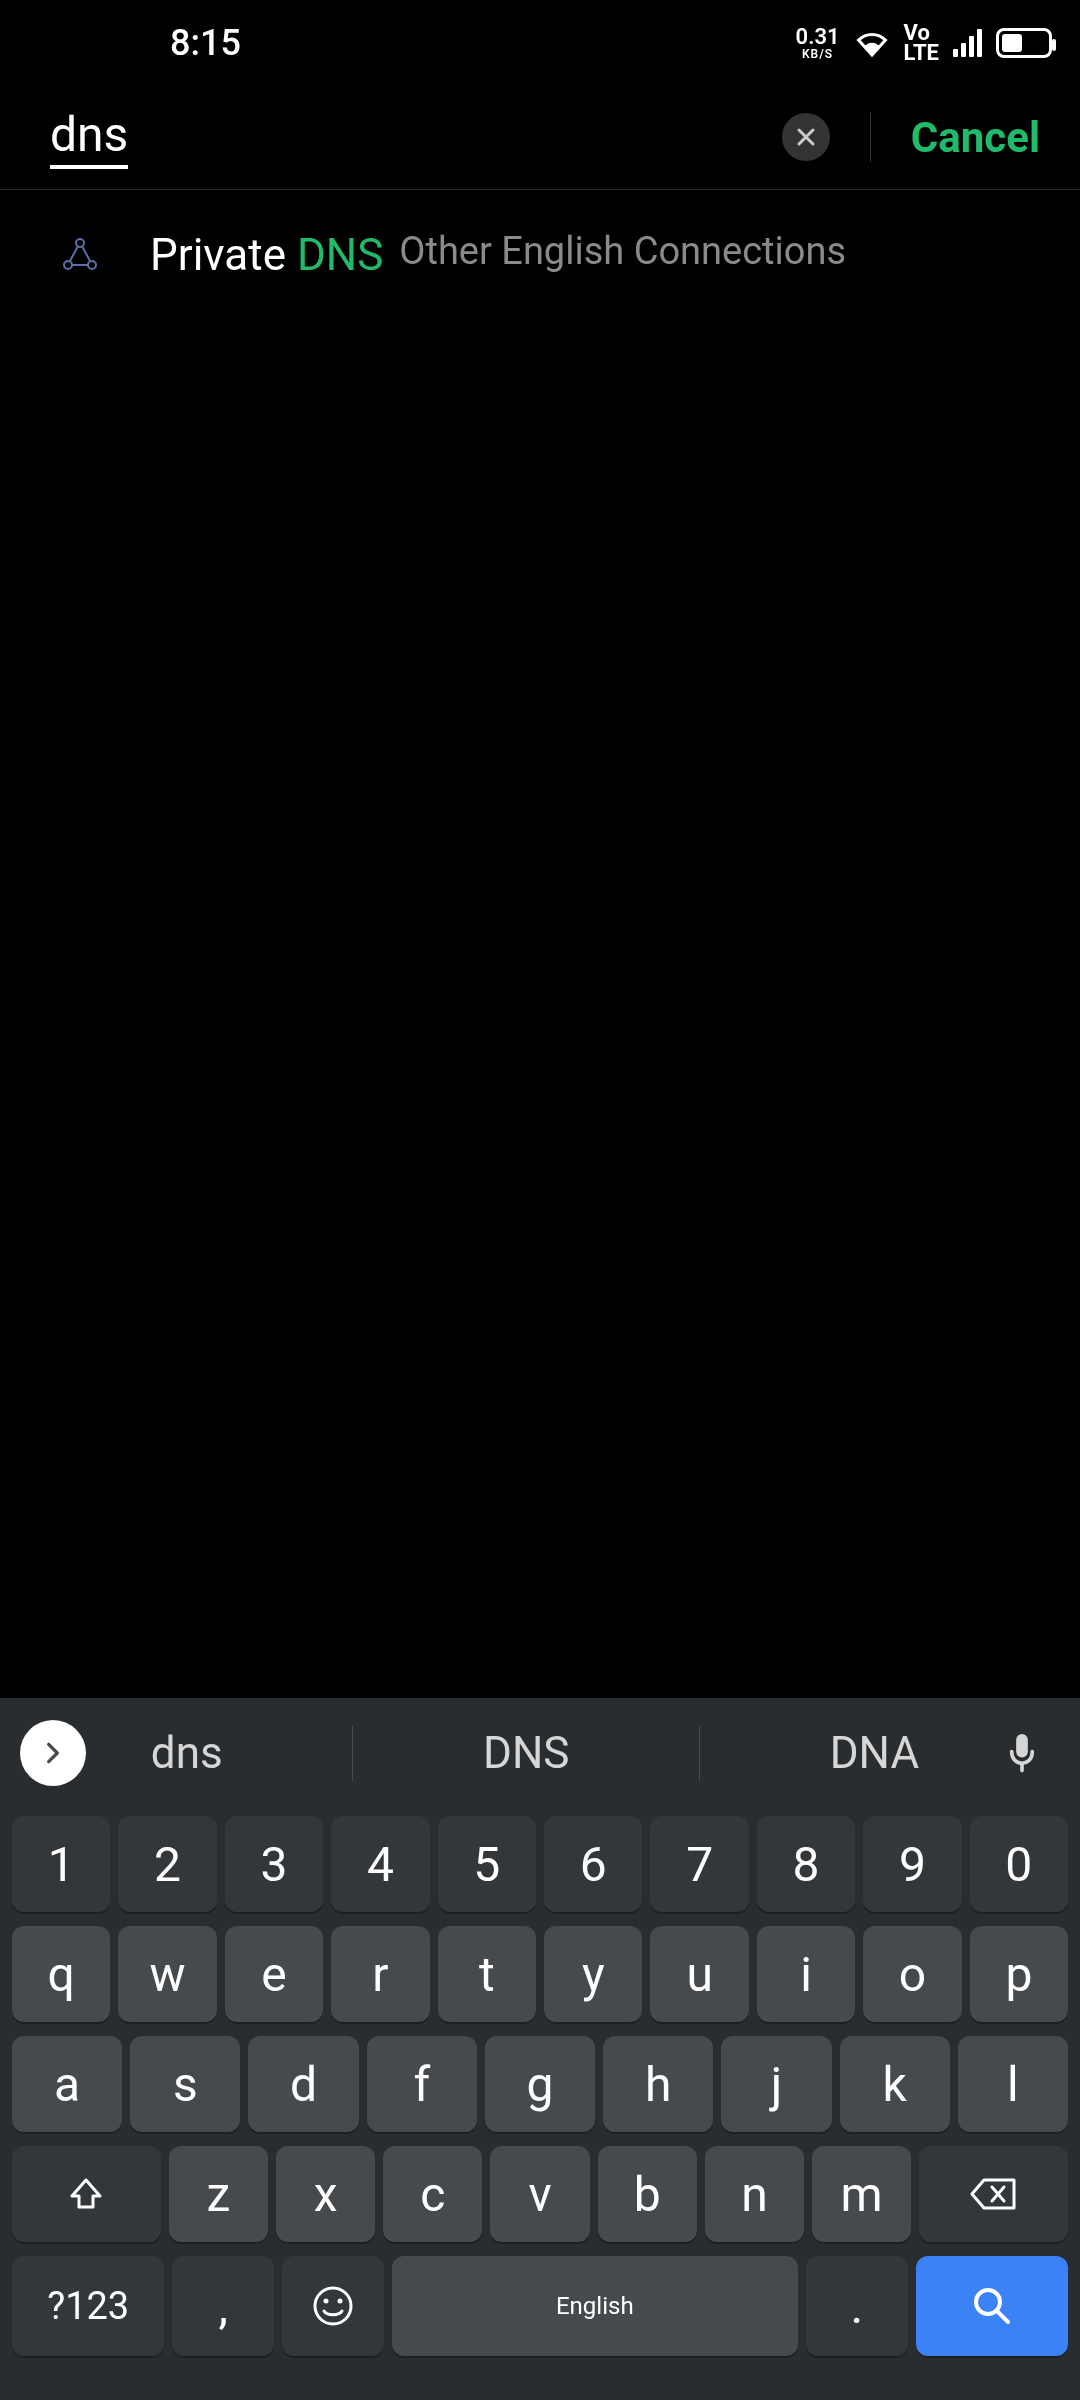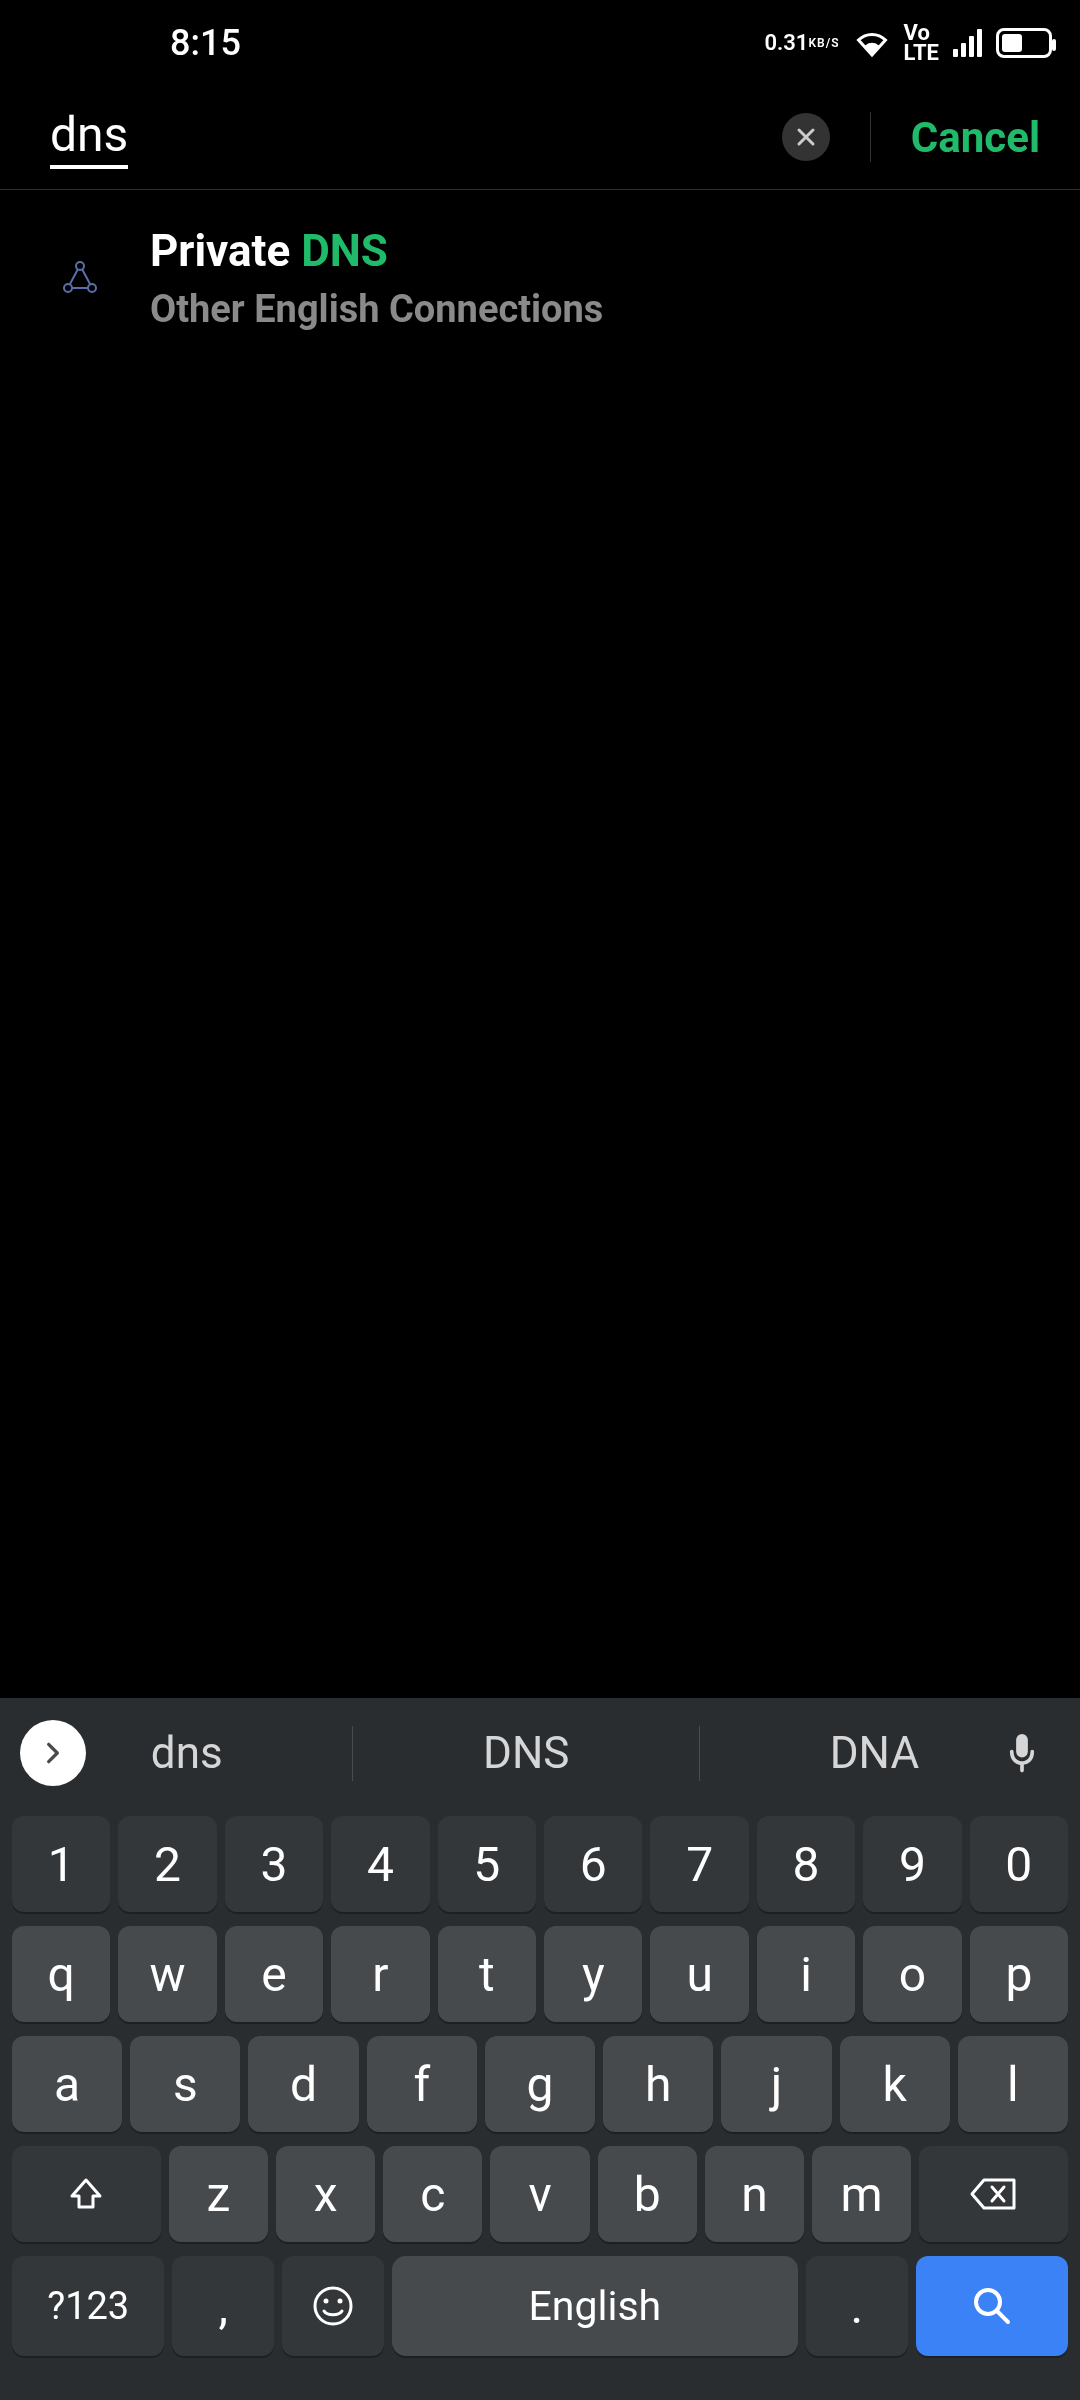--- a/index.html
+++ b/index.html
@@ -17,21 +17,21 @@
     height: 85px;
     display: flex;
     align-items: center;
     justify-content: space-between;
     padding: 0 28px 0 170px;
     font-size: 36px;
     color: #fff;
   }
   .status-left { font-weight: 500; }
   .status-right { display: flex; align-items: center; gap: 14px; }
-  .net-speed { display: flex; flex-direction: row; align-items: center; line-height: 1; }
+  .net-speed { display: flex; flex-direction: column; align-items: center; line-height: 1; }
   .net-speed .top { font-size: 22px; font-weight: 600; }
   .net-speed .bot { font-size: 12px; font-weight: 600; letter-spacing: 1px; }
   .volte { display: flex; flex-direction: column; line-height: 0.9; font-size: 22px; font-weight: 700; }
   .signal-bars { display: flex; align-items: flex-end; gap: 3px; height: 28px; }
   .signal-bars span { width: 5px; background: #fff; border-radius: 1px; }
   .signal-bars span:nth-child(1){height:8px;} 
   .signal-bars span:nth-child(2){height:14px;}
   .signal-bars span:nth-child(3){height:21px;}
   .signal-bars span:nth-child(4){height:28px;}
   .battery {
@@ -75,21 +75,21 @@
     font-size: 42px; color: #1fba6a; font-weight: 700;
   }
 
   
   .result-row {
     display: flex; align-items: center; padding: 35px 40px 35px 50px; gap: 40px;
   }
   .result-icon {
     width: 60px; height: 60px; display: flex; align-items: center; justify-content: center;
   }
-  .result-text { display: flex; flex-direction: column; gap: 10px; font-weight: bold; }
+  .result-text { display: flex; gap: 16px; }
   .result-title { font-size: 44px; color: #fff; }
   .result-title .hl { color: #1fba6a; }
   .result-sub { font-size: 38px; color: #8a8a8a; }
 
   
   .keyboard {
     position: absolute; bottom: 0; left: 0; right: 0;
     background: #2a2d30;
     padding-bottom: 30px;
   }
@@ -112,21 +112,21 @@
   .kb-row { display: flex; gap: 8px; margin-bottom: 14px; }
   .kb-row.center { justify-content: center; }
   .key {
     flex: 1; height: 96px; background: #474a4d; border-radius: 12px;
     display: flex; align-items: center; justify-content: center;
     font-size: 48px; color: #fff;
     box-shadow: 0 2px 0 rgba(0,0,0,0.3);
   }
   .key.dark { background: #34373a; }
   .key.wide15 { flex: 1.5; }
-  .key.space { flex: 4; font-size: 41px; border-radius: 14px; }
+  .key.space { flex: 4; font-size: 24px; }
   .key.search { background: #3b82f6; }
   .kb-row.bottom .key { height: 100px; }
   .kb-row.r3 .key { flex: 0 0 calc((100% - 8*8px)/9); }
 
   svg { display: block; }
 </style>
 </head>
 <body>
 
 <div class="status-bar">

